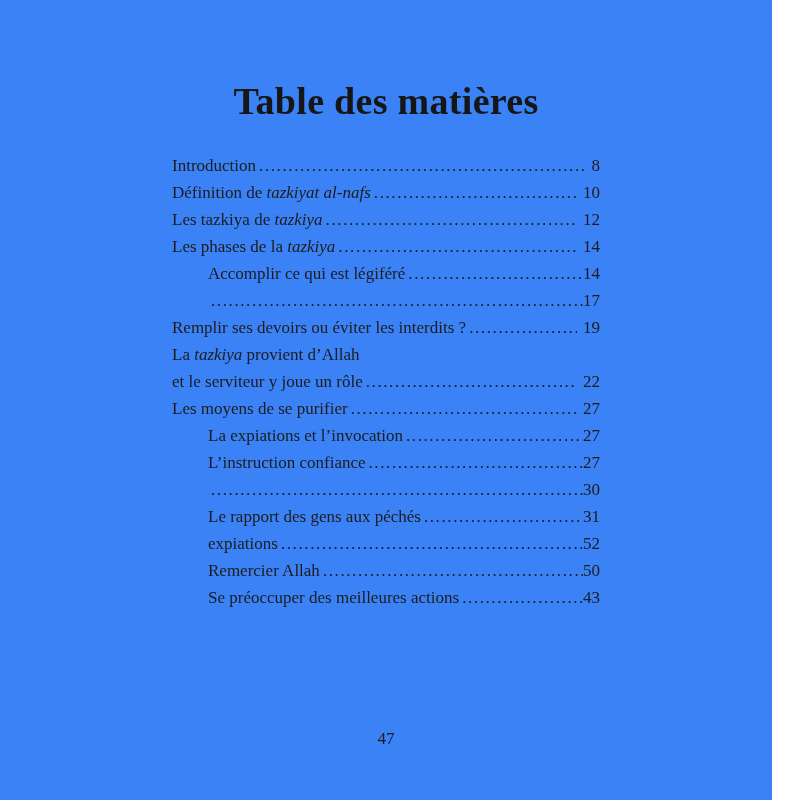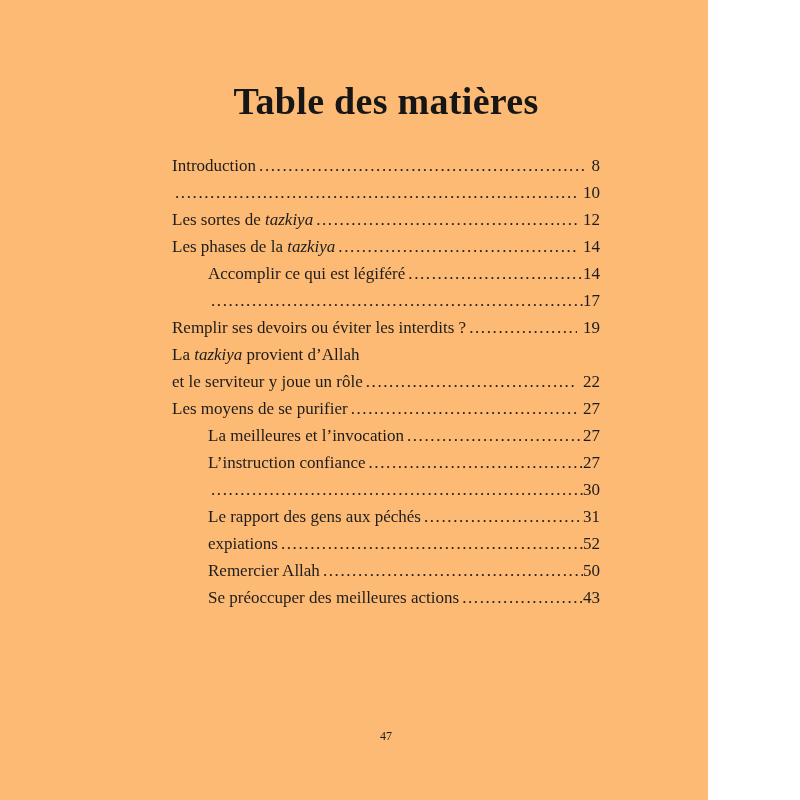--- a/index.html
+++ b/index.html
@@ -2,23 +2,23 @@
 <html><head>
 <meta charset="utf-8">
 <style>
   html, body {
     margin: 0;
     padding: 0;
     background: #ffffff;
   }
   .page {
     position: relative;
-    width: 708px;
+    width: 772px;
     height: 800px;
-    background: #fdba74;
+    background: #3b82f6;
     color: #1c1c1c;
     font-family: "Liberation Serif", serif;
     overflow: hidden;
   }
   .title {
     position: absolute;
     top: 80px;
     left: 172px;
     width: 428px;
     margin: 0;
@@ -55,41 +55,42 @@
     letter-spacing: 1.6px;
   }
   .pg { flex: 0 0 auto; }
   .toc-row.bold .pg { margin-left: 6px; }
   .folio {
     position: absolute;
     top: 729px;
     left: 172px;
     width: 428px;
     text-align: center;
-    font-size: 12px;
+    font-size: 17px;
     color: #1c1c1c;
   }
 </style>
 </head>
 <body>
 
 <div class="page">
   <h1 class="title">Table des matières</h1>
   <div class="toc" id="toc">
       <div class="toc-row bold">
         <span class="label"><span>Introduction</span></span>
         <span class="dots">................................................................................................................................................................</span>
         <span class="pg">8</span>
       </div>
       <div class="toc-row bold">
+        <span class="label"><span>Définition de </span><span class="seg-italic">tazkiyat al-nafs</span></span>
         <span class="dots">................................................................................................................................................................</span>
         <span class="pg">10</span>
       </div>
       <div class="toc-row bold">
-        <span class="label"><span>Les sortes de </span><span class="seg-italic">tazkiya</span></span>
+        <span class="label"><span>Les tazkiya de </span><span class="seg-italic">tazkiya</span></span>
         <span class="dots">................................................................................................................................................................</span>
         <span class="pg">12</span>
       </div>
       <div class="toc-row bold">
         <span class="label"><span>Les phases de la </span><span class="seg-italic">tazkiya</span></span>
         <span class="dots">................................................................................................................................................................</span>
         <span class="pg">14</span>
       </div>
       <div class="toc-row indent">
         <span class="label"><span>Accomplir ce qui est légiféré</span></span>
@@ -112,21 +113,21 @@
         <span class="label"><span>et le serviteur y joue un rôle</span></span>
         <span class="dots">................................................................................................................................................................</span>
         <span class="pg">22</span>
       </div>
       <div class="toc-row bold">
         <span class="label"><span>Les moyens de se purifier</span></span>
         <span class="dots">................................................................................................................................................................</span>
         <span class="pg">27</span>
       </div>
       <div class="toc-row indent">
-        <span class="label"><span>La meilleures et l’invocation</span></span>
+        <span class="label"><span>La expiations et l’invocation</span></span>
         <span class="dots">................................................................................................................................................................</span>
         <span class="pg">27</span>
       </div>
       <div class="toc-row indent">
         <span class="label"><span>L’instruction confiance</span></span>
         <span class="dots">................................................................................................................................................................</span>
         <span class="pg">27</span>
       </div>
       <div class="toc-row indent">
         <span class="dots">................................................................................................................................................................</span>

